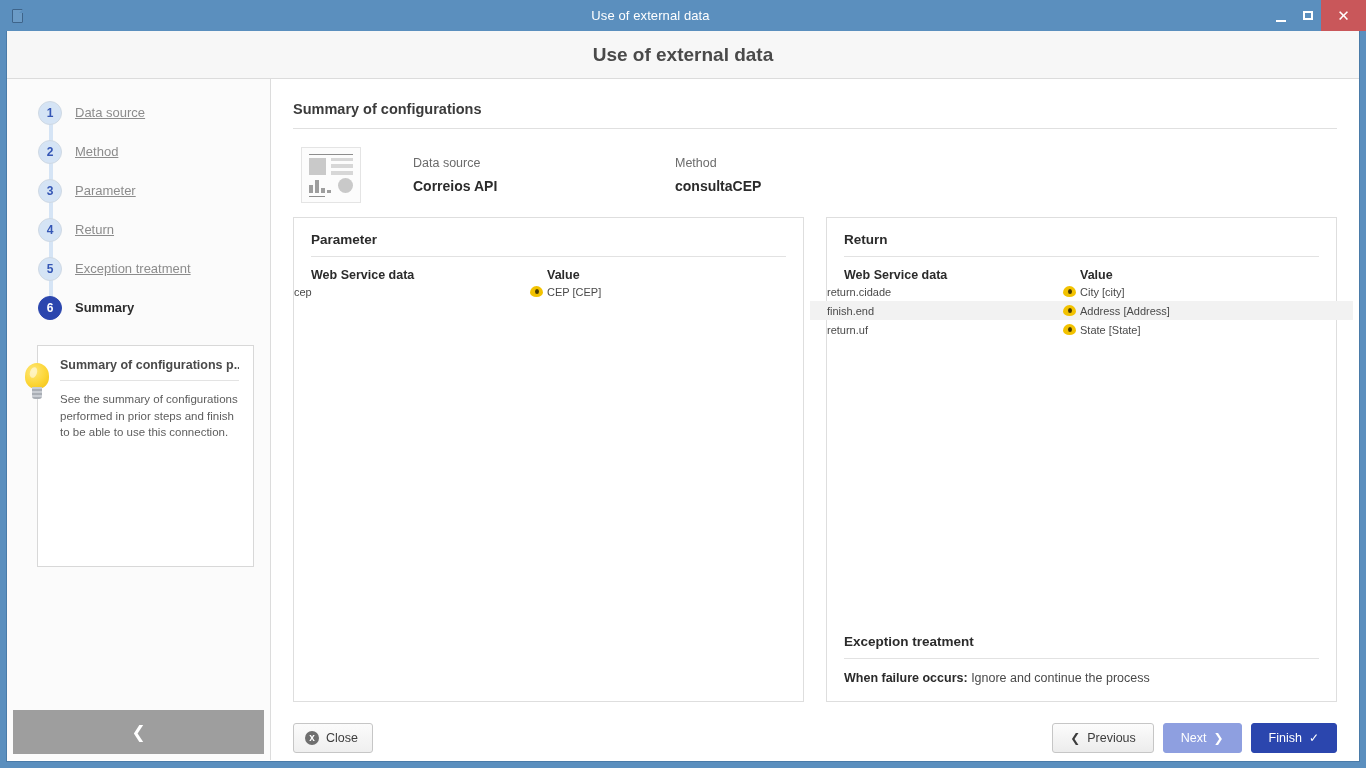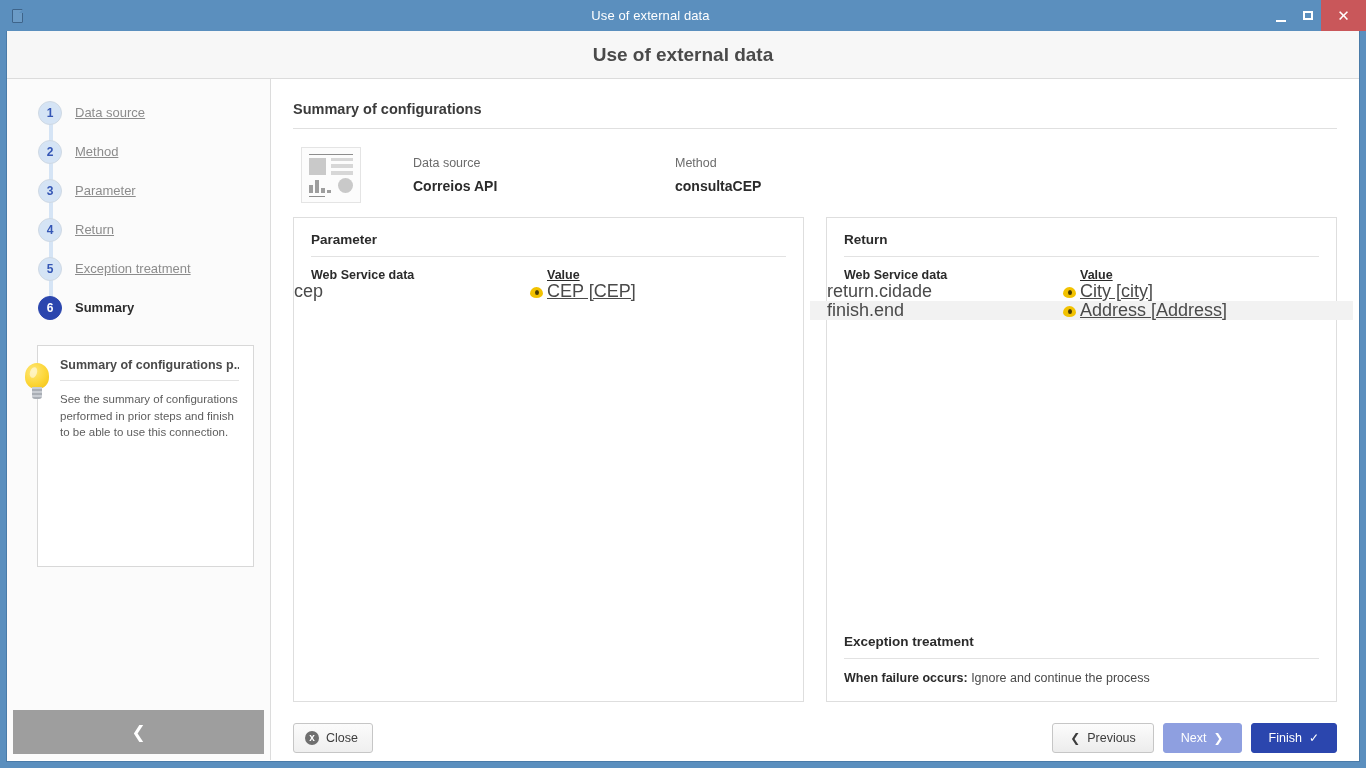--- a/index.html
+++ b/index.html
@@ -224,26 +224,26 @@
     display: flex; flex-direction: column;
     min-width: 0;
   }
   .panel-inner { padding: 0 17px; }
   .panel-title {
     font-size: 13.5px; font-weight: bold; color: #2b2b2b;
     padding-bottom: 9px; border-bottom: 1px solid #e2e2e2;
   }
   .tbl-head { display: flex; font-size: 12.5px; font-weight: bold; color: #2b2b2b; }
   .tbl-row {
-    display: flex; font-size: 18px; color: #4a4a4a;
+    display: flex; font-size: 11px; color: #4a4a4a;
     height: 19px; align-items: center;
   }
   .tbl-row.alt { background: #f2f2f2; }
   .col-a { width: 236px; flex: 0 0 236px; padding-left: 0; }
-  .col-b { flex: 1; text-decoration: underline; }
+  .col-b { flex: 1; }
   .panel-rows { margin: 0 -17px; }
   .panel-rows .tbl-row { padding: 0 17px; }
 
   .eye {
     display: inline-block; position: relative;
     width: 13px; height: 11px; vertical-align: -1px;
     margin-right: 4px;
   }
   .eye-outer {
     position: absolute; inset: 0;
@@ -470,20 +470,26 @@
                   <div class="col-b">
                     <span class="eye"><span class="eye-outer"></span><span class="eye-pupil"></span></span><span>City [city]</span>
                   </div>
                 </div>
                 <div class="tbl-row alt">
                   <div class="col-a">finish.end</div>
                   <div class="col-b">
                     <span class="eye"><span class="eye-outer"></span><span class="eye-pupil"></span></span><span>Address [Address]</span>
                   </div>
                 </div>
+                <div class="tbl-row">
+                  <div class="col-a">return.uf</div>
+                  <div class="col-b">
+                    <span class="eye"><span class="eye-outer"></span><span class="eye-pupil"></span></span><span>State [State]</span>
+                  </div>
+                </div>
               </div>
 
               <div class="panel-spacer"></div>
 
               <div class="exception-block">
                 <div class="exc-title">Exception treatment</div>
                 <div class="exc-line">
                   <b>When failure occurs:</b>
                   <span>Ignore and continue the process</span>
                 </div>

